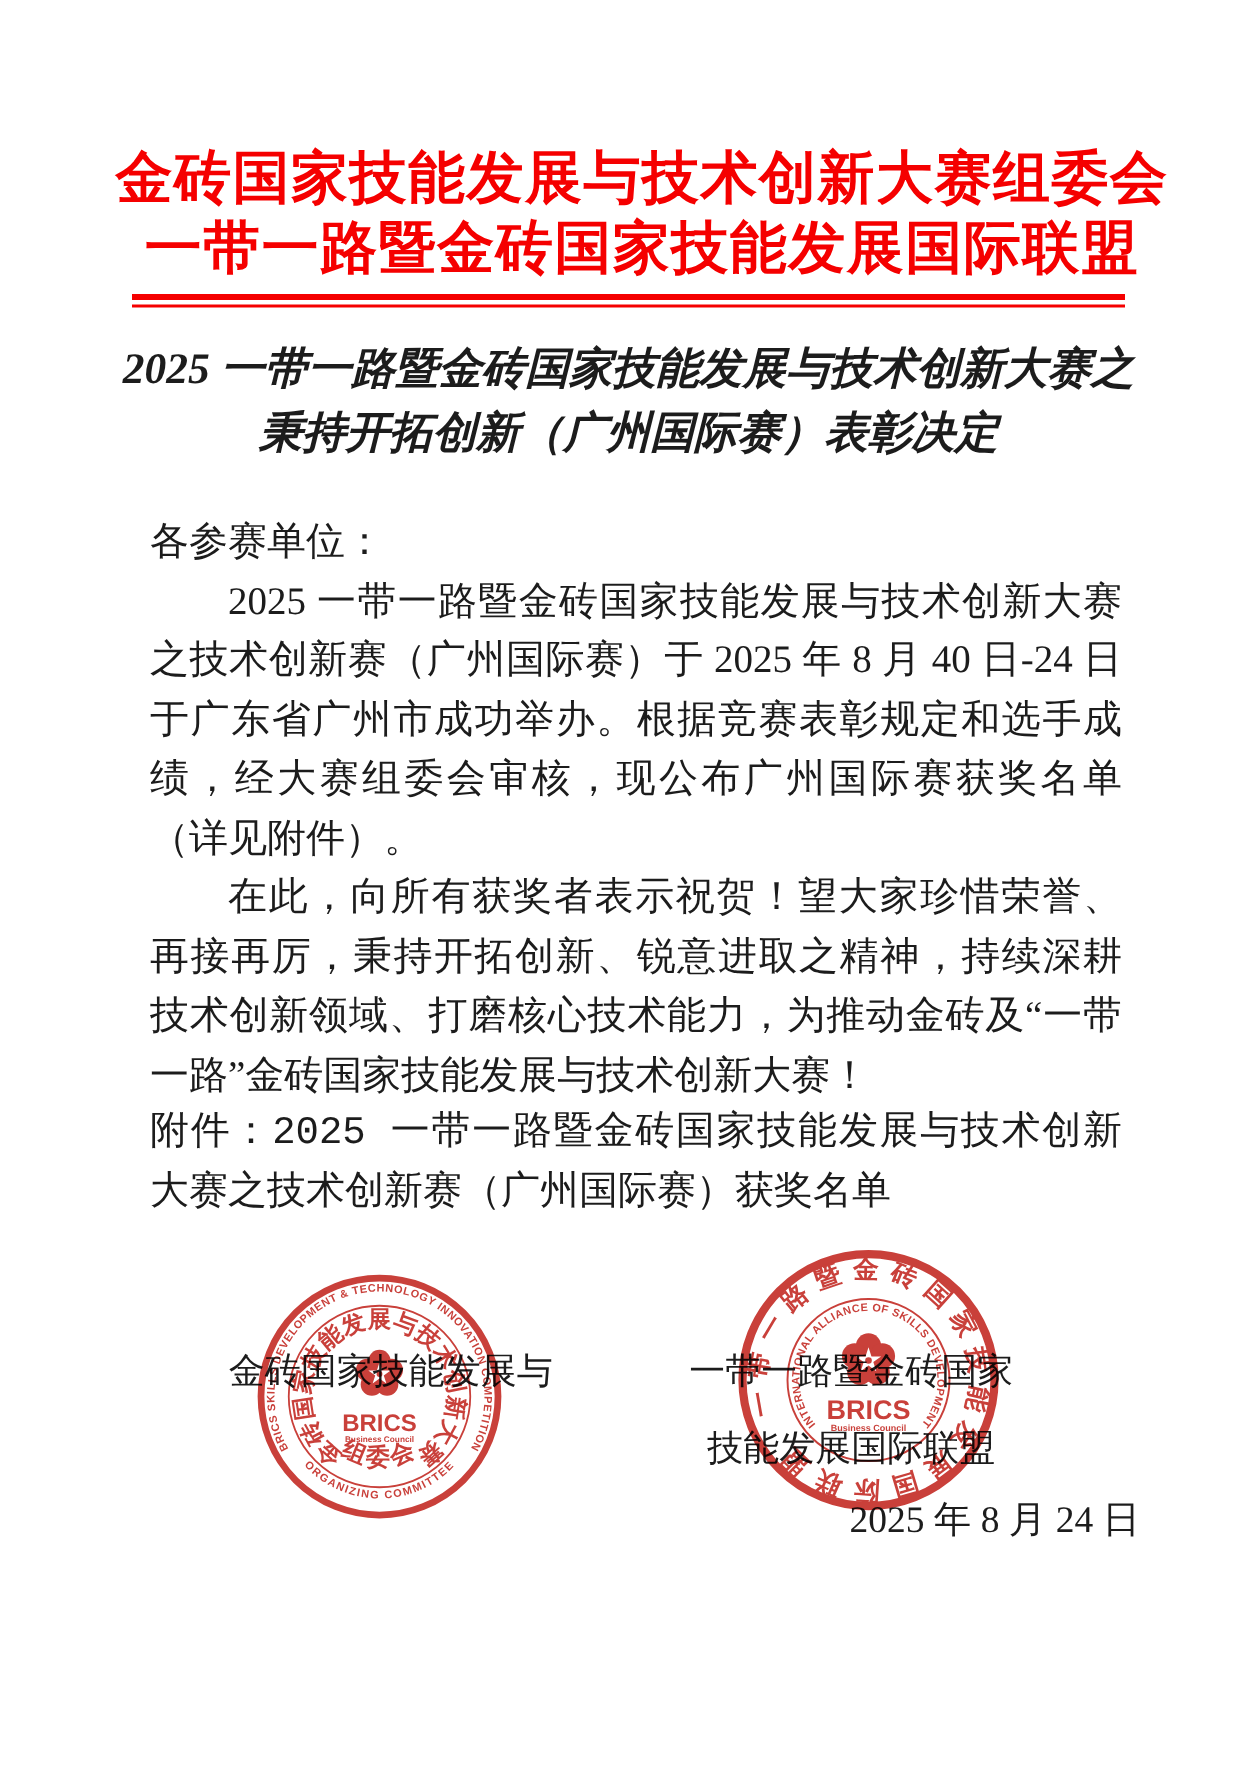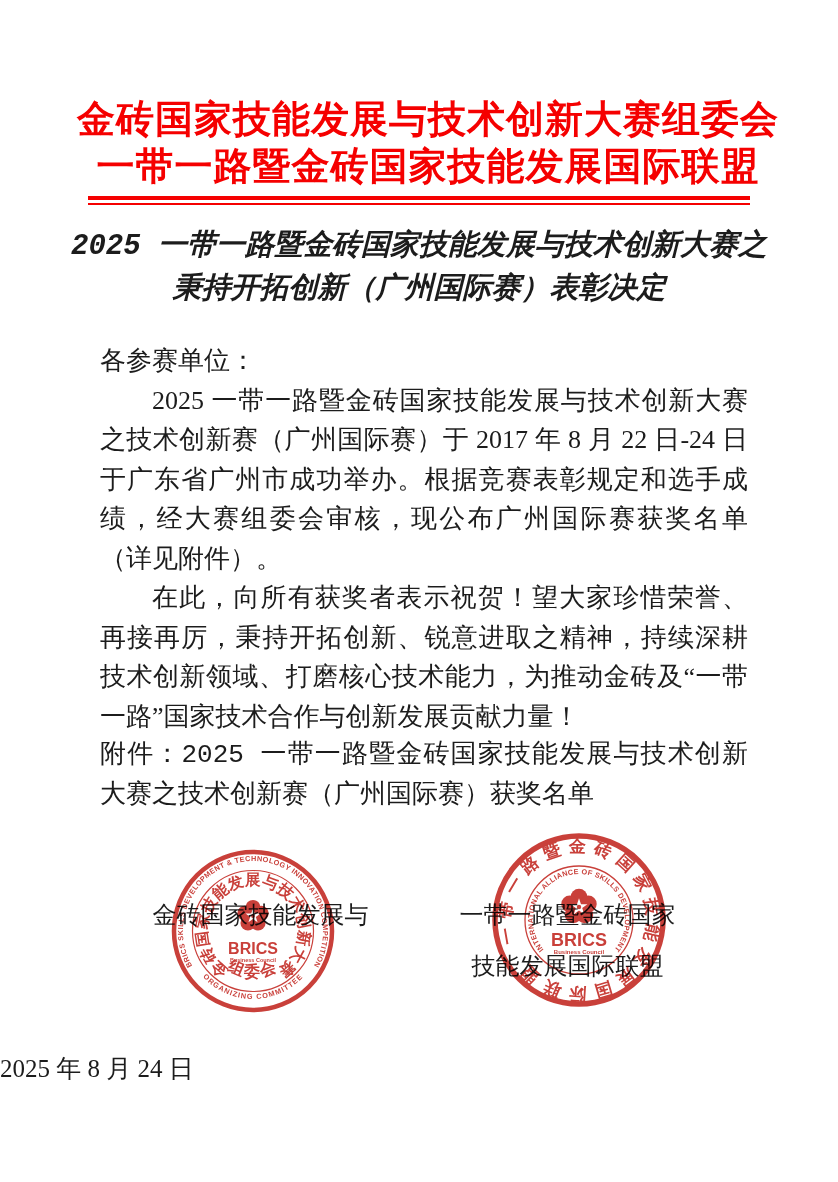--- a/index.html
+++ b/index.html
@@ -40,21 +40,20 @@
     line-height:28px;
   }
   
   .doc-title{
     margin-top:20px;
     text-align:center;
     font-weight:bold;
     font-style:italic;
     font-size:29px;
     line-height:43px;
-    font-family:Liberation Mono, monospace;
   }
   
   .body-text{
     margin:30px 90px 0 100px;
     font-size:26px;
     line-height:39.5px;
     text-align:justify;
     text-justify:inter-ideograph;
   }
   .body-text p{margin:0;}
@@ -65,22 +64,22 @@
     position:absolute;
     font-size:24px;
     line-height:51px;
     text-align:center;
     white-space:nowrap;
   }
   .sig-left{left:148px;top:890px;width:225px;}
   .sig-right{left:455px;top:890px;width:225px;}
   .doc-date{
     position:absolute;
-    left:0;top:1052px;width:760px;
-    text-align:left;
+    left:0;top:996px;width:760px;
+    text-align:right;
     font-size:25px;
   }
   .seal{
     position:absolute;
     mix-blend-mode:multiply;
     opacity:.93;
   }
   .seal-left{left:168px;top:846px;}
   .seal-right{left:489px;top:830px;}
   .seal text{fill:var(--seal-red);}
@@ -104,22 +103,22 @@
   </div>
   <div class="double-rule"></div>
 
   <div class="doc-title">
     <div>2025 一带一路暨金砖国家技能发展与技术创新大赛之</div>
     <div>秉持开拓创新（广州国际赛）表彰决定</div>
   </div>
 
   <div class="body-text">
     <p>各参赛单位：</p>
-    <p class="indent">2025 一带一路暨金砖国家技能发展与技术创新大赛之技术创新赛（广州国际赛）于 2017 年 8 月 22 日-24 日于广东省广州市成功举办。根据竞赛表彰规定和选手成绩，经大赛组委会审核，现公布广州国际赛获奖名单（详见附件）。</p>
-    <p class="indent">在此，向所有获奖者表示祝贺！望大家珍惜荣誉、再接再厉，秉持开拓创新、锐意进取之精神，持续深耕技术创新领域、打磨核心技术能力，为推动金砖及“一带一路”国家技术合作与创新发展贡献力量！</p>
+    <p class="indent">2025 一带一路暨金砖国家技能发展与技术创新大赛之技术创新赛（广州国际赛）于 2025 年 8 月 40 日-24 日于广东省广州市成功举办。根据竞赛表彰规定和选手成绩，经大赛组委会审核，现公布广州国际赛获奖名单（详见附件）。</p>
+    <p class="indent">在此，向所有获奖者表示祝贺！望大家珍惜荣誉、再接再厉，秉持开拓创新、锐意进取之精神，持续深耕技术创新领域、打磨核心技术能力，为推动金砖及“一带一路”金砖国家技能发展与技术创新大赛！</p>
     <p class="attachment">附件：2025 一带一路暨金砖国家技能发展与技术创新大赛之技术创新赛（广州国际赛）获奖名单</p>
   </div>
 
   <div class="sig sig-left">
     <div>金砖国家技能发展与</div>
   </div>
   <div class="sig sig-right">
     <div>一带一路暨金砖国家</div>
     <div>技能发展国际联盟</div>
   </div>

